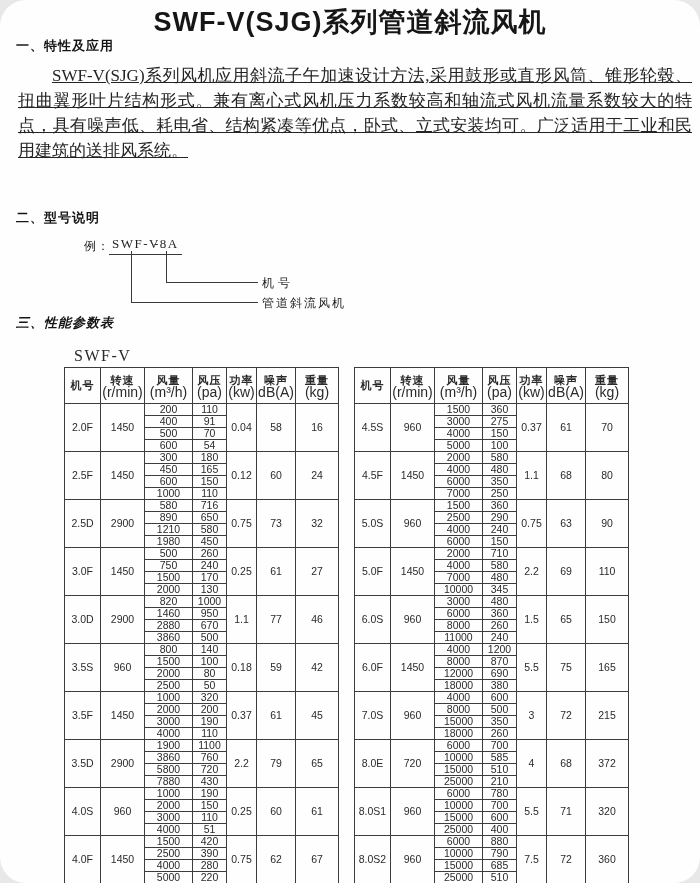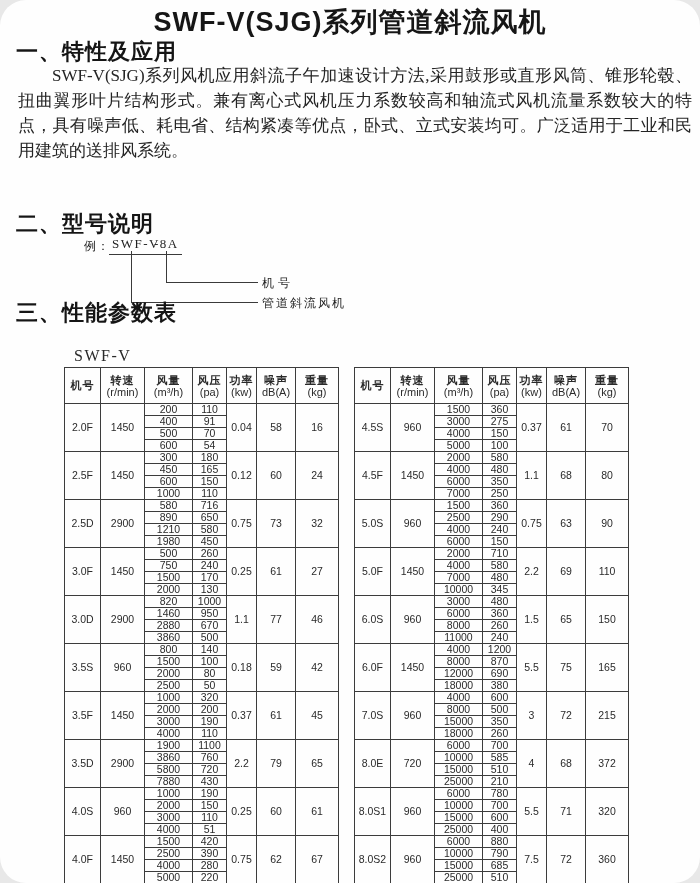--- a/index.html
+++ b/index.html
@@ -10,29 +10,29 @@
     background: #fefefe; overflow: hidden; border-radius: 26px;
   }
   .title {
     position: absolute; top: 4px; left: 0; width: 100%;
     text-align: center; font-family: "Liberation Sans", sans-serif;
     font-weight: 700; font-size: 27px; letter-spacing: 1px; color: #161616;
   }
   .sec-heading {
     position: absolute; left: 16px;
     font-family: "Liberation Sans", sans-serif; font-weight: 700;
-    font-size: 22px; letter-spacing: 1px; color: #151515;
+    font-size: 13px; letter-spacing: 1px; color: #151515;
   }
   #heading-features   { top: 37px; }
   #heading-model      { top: 209px; }
-  #heading-performance{ top: 298px; }
+  #heading-performance{ top: 314px; font-style: italic; }
   .body-par {
     position: absolute; left: 18px; width: 674px;
     font-size: 17px; line-height: 25px; text-align: justify;
-    text-indent: 2em; color: #242424;
+    text-indent: 2em; color: #242424; text-decoration: underline;
   }
   #par-1 { top: 63px; }
   #par-2 { top: 163px; }
 
   
   .diagram { position: absolute; top: 234px; left: 0; width: 700px; height: 82px; }
   .diagram .ex-label {
     position: absolute; left: 84px; top: 4px; font-size: 12px; letter-spacing: 1px;
   }
   .diagram .code {
@@ -65,21 +65,21 @@
     border-collapse: collapse; table-layout: fixed; width: 274px;
     font-family: "Liberation Sans", sans-serif; color: #2a2a2a;
     border: 1.5px solid #2e2e2e;
   }
   table.perf th, table.perf td {
     border: 1px solid #3c3c3c; text-align: center; vertical-align: middle;
     padding: 0; overflow: hidden;
   }
   table.perf th { height: 36px; font-weight: 400; }
   table.perf .hl { font-size: 11px; font-weight: 700; line-height: 13px; letter-spacing: 1px; }
-  table.perf .hu { font-size: 11px; line-height: 11px; }
+  table.perf .hu { font-size: 14px; line-height: 11px; }
   table.perf td { height: 10.7px; font-size: 10.5px; line-height: 11px; white-space: nowrap; }
 </style>
 </head>
 <body>
 
 <div class="page">
 
   <h1 class="title">SWF-V(SJG)系列管道斜流风机</h1>
 
   <h2 class="sec-heading" id="heading-features">一、特性及应用</h2>

